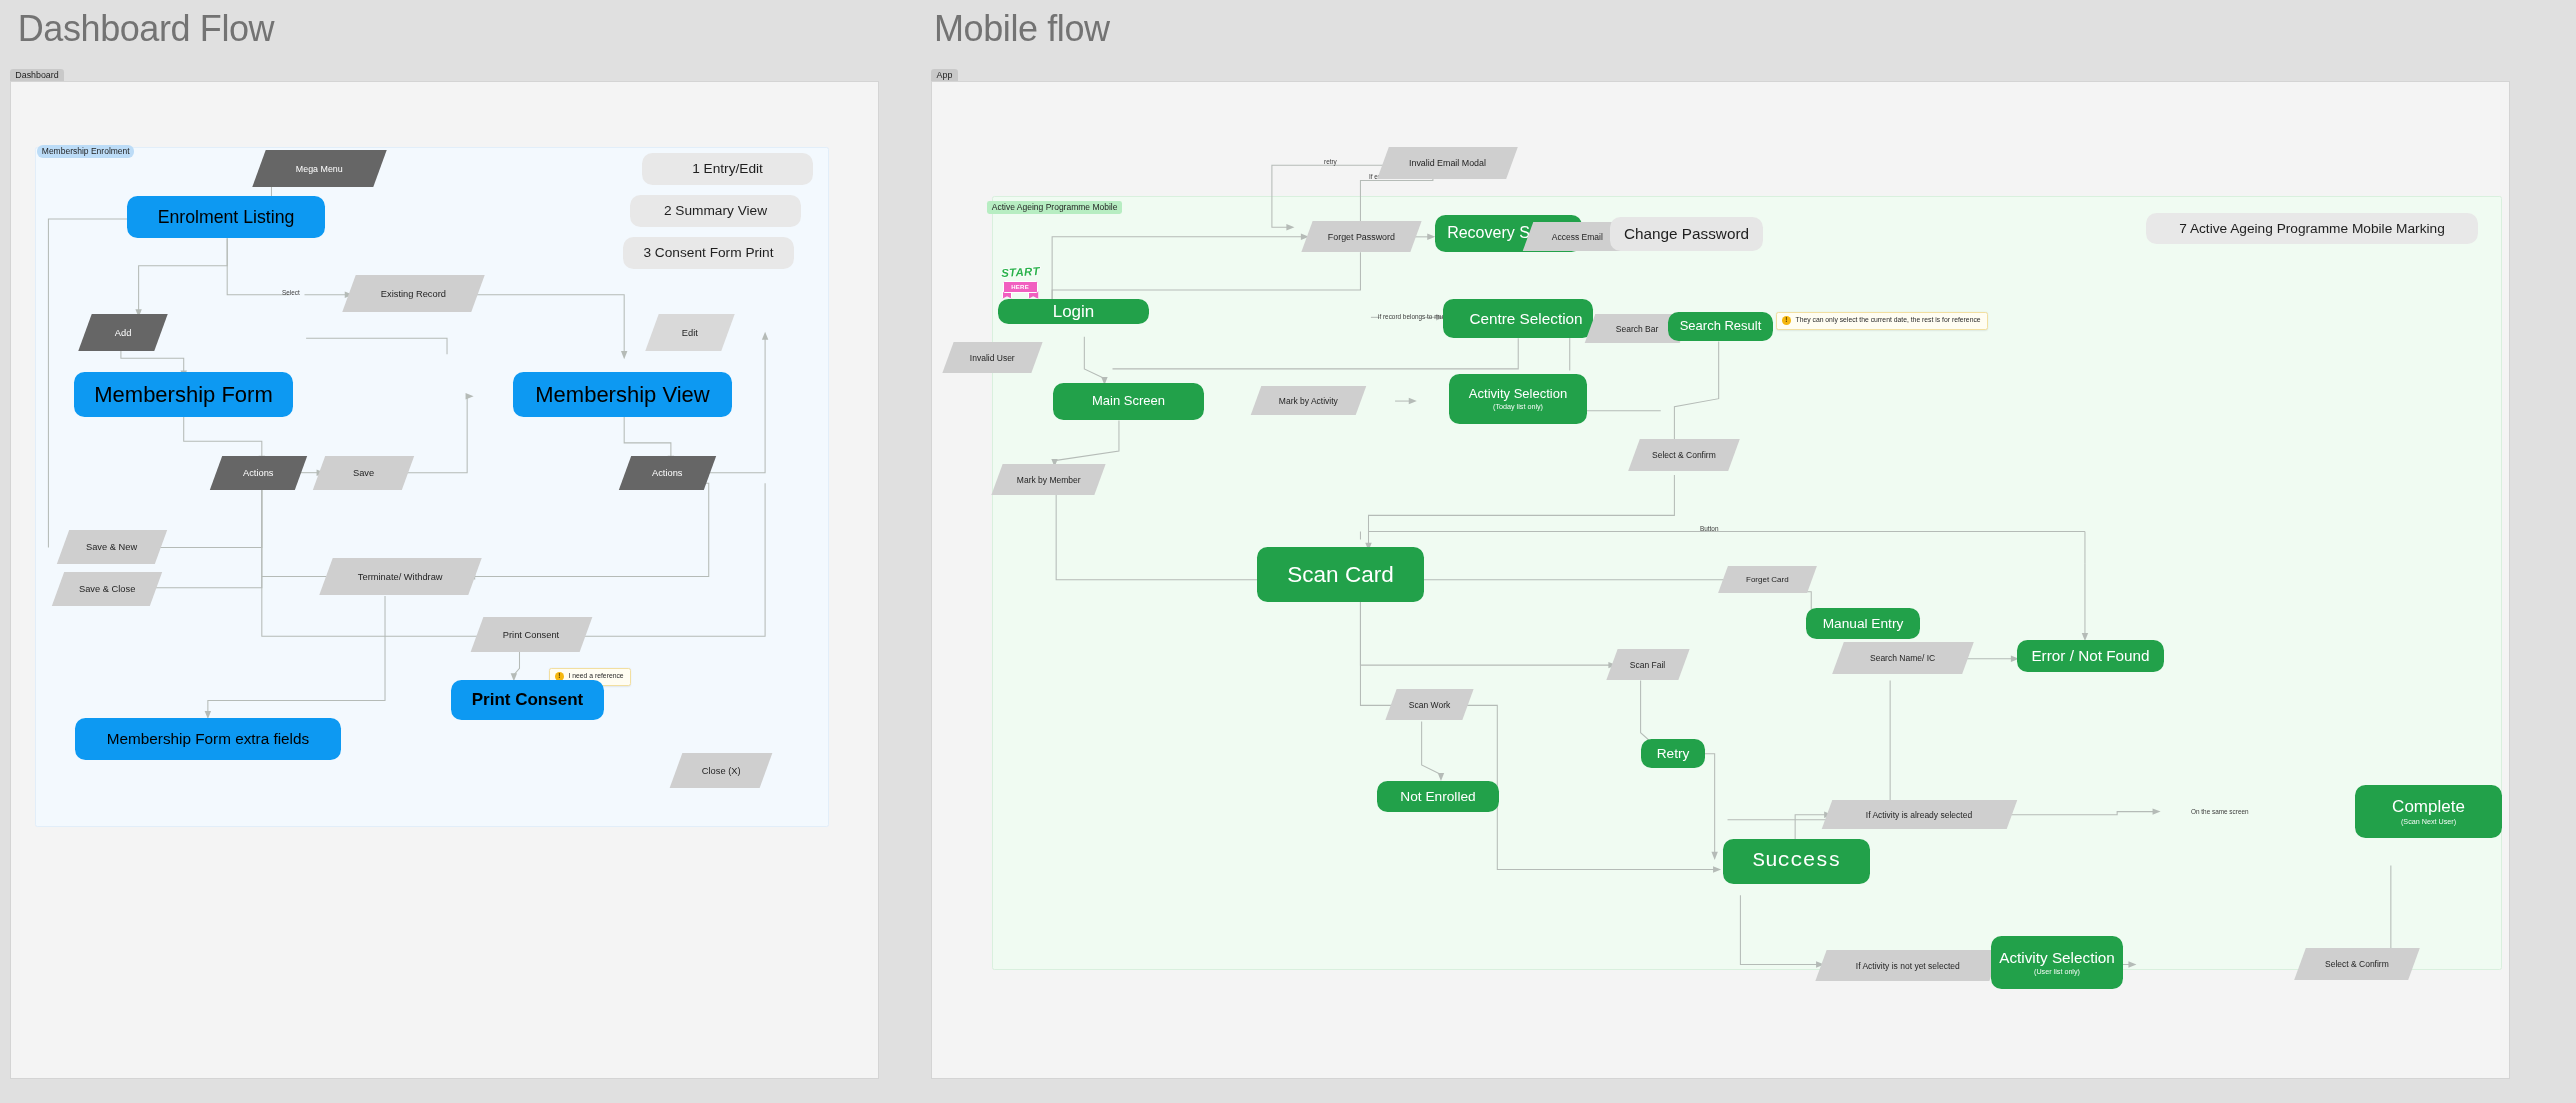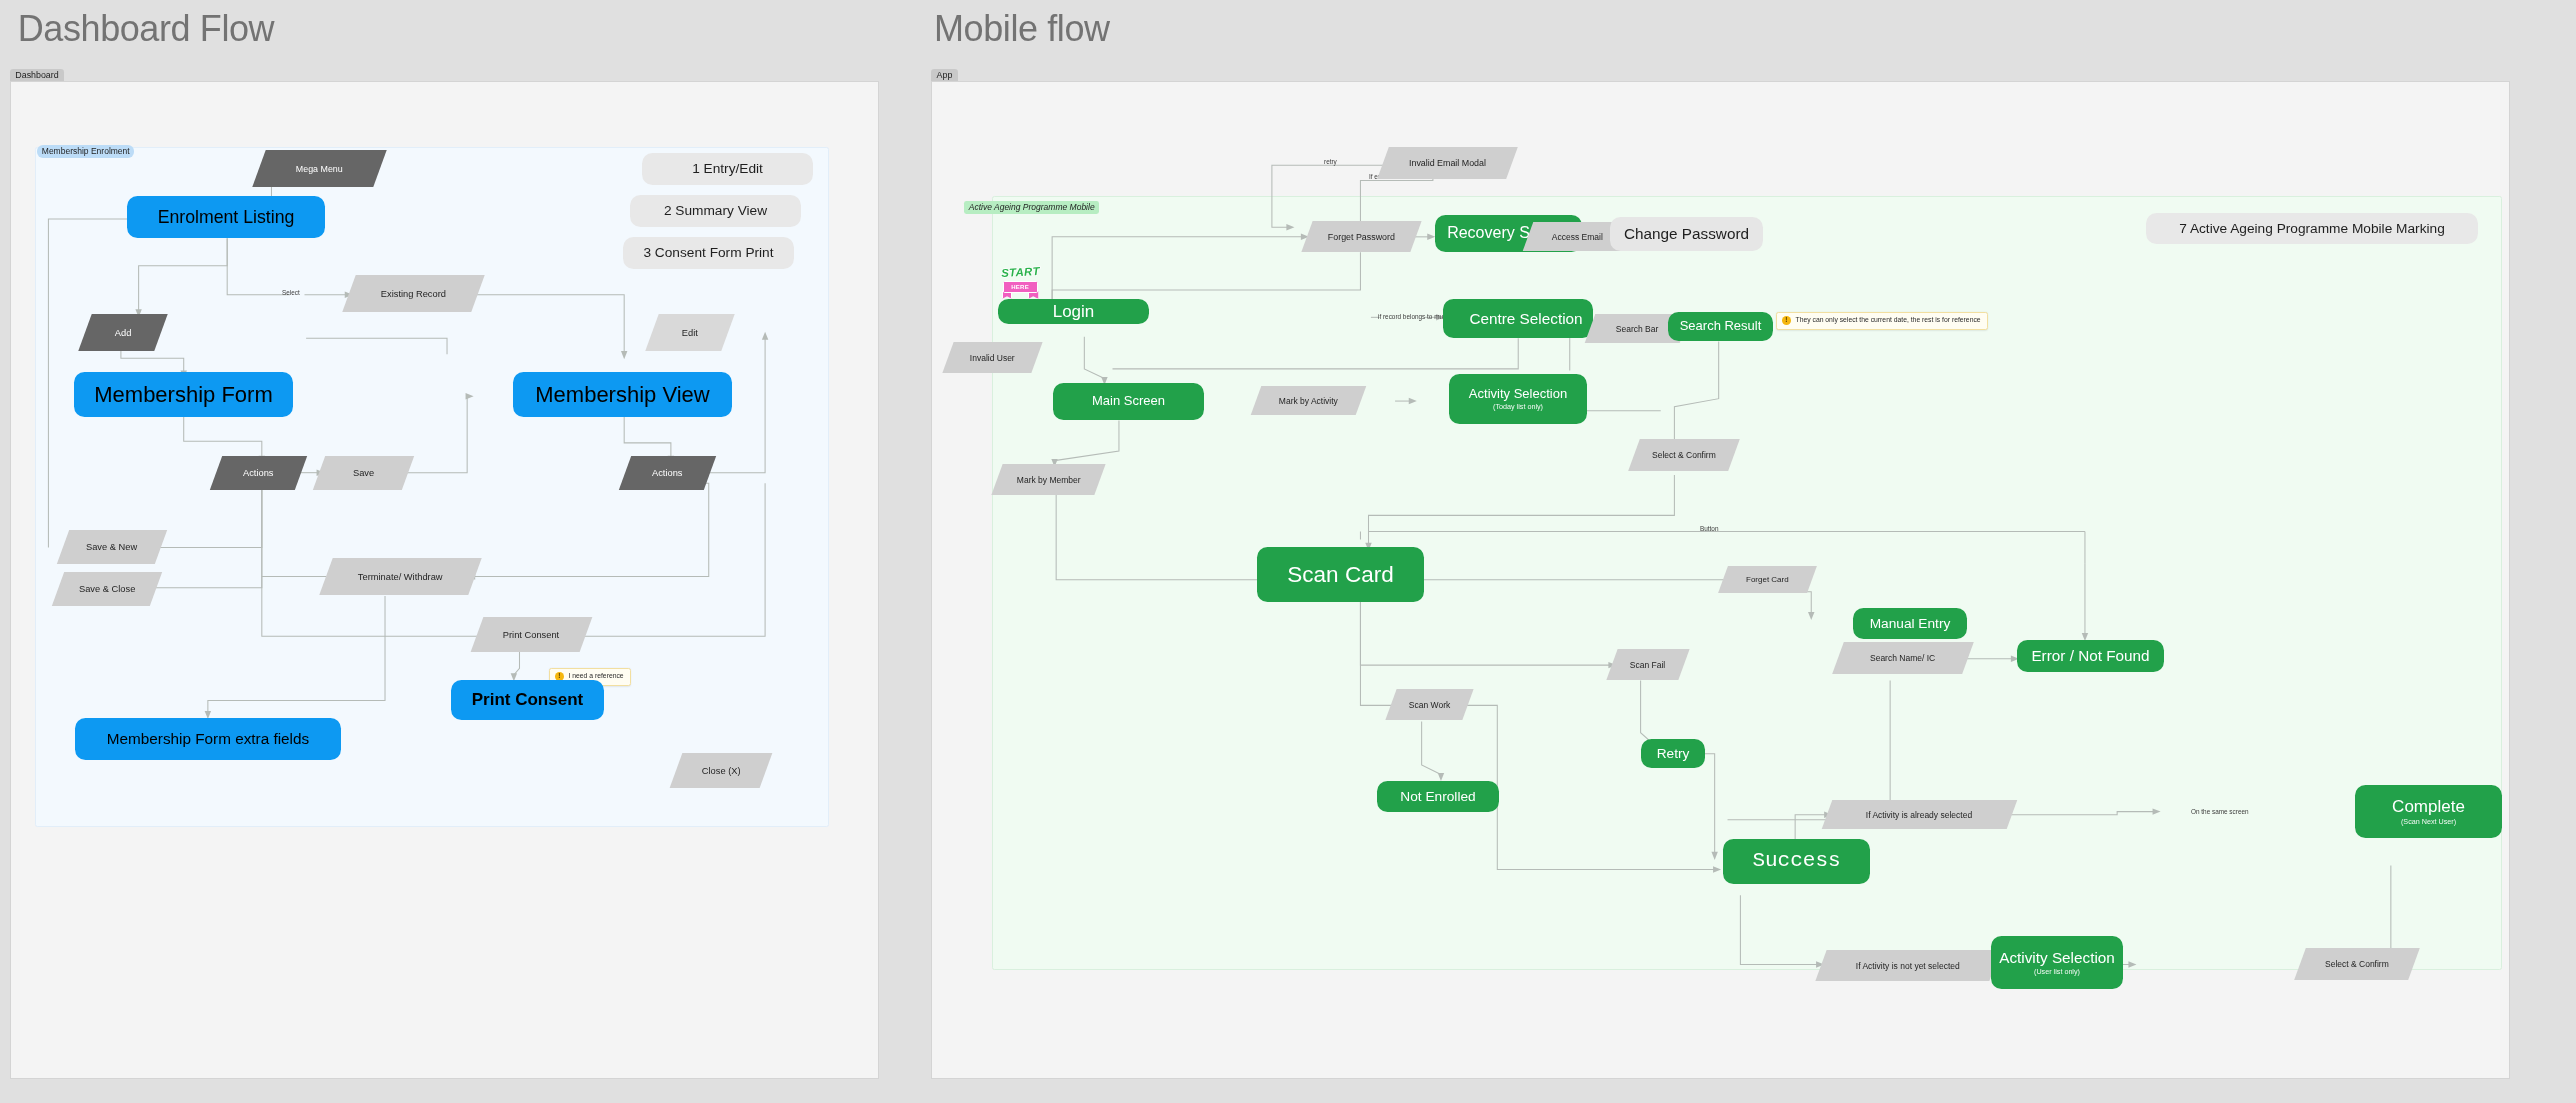--- a/index.html
+++ b/index.html
@@ -317,21 +317,21 @@
     <span>Close (X)</span>
   </div>
 
   <div class="board-title" style="left:934px; top:8px;">Mobile flow</div>
 
   <div class="frame-tag" style="left:931px; top:69px;">App</div>
 
   <div class="frame" style="left:931px; top:81px; width:1579px; height:998px;"></div>
 
   <div class="section section-green" style="left:992px; top:196px; width:1510px; height:774px;"></div>
-  <div class="section-tag tag-green" style="left:964px; top:201px;font-style:italic;">Active Ageing Programme Mobile</div>
+  <div class="section-tag tag-green" style="left:987px; top:201px;">Active Ageing Programme Mobile</div>
 
   <div class="node pill" style="left:2146px; top:213px; width:332px; height:31px; font-size:13.7px;">
     <span>7 Active Ageing Programme Mobile Marking</span>
   </div>
 
   <svg class="edges" width="2576" height="1104" viewBox="0 0 3200 1371">
 
     <path d="M1720,205 L1580,205 L1580,282 L1600,282"></path>
     <polygon points="1608,282 1598,278 1598,286"></polygon>
 
@@ -524,21 +524,21 @@
   </div>
 
   <div class="node green" style="left:1257px; top:547px; width:167px; height:55px; font-size:22.5px;">
     <span>Scan Card</span>
   </div>
 
   <div class="para light" style="left:1723px; top:566px; width:89px; height:27px; font-size:8px;">
     <span>Forget Card</span>
   </div>
 
-  <div class="node green" style="left:1853px; top:608px; width:114px; height:31px; font-size:13.7px;">
+  <div class="node green" style="left:1806px; top:608px; width:114px; height:31px; font-size:13.7px;">
     <span>Manual Entry</span>
   </div>
 
   <div class="para light" style="left:1838px; top:642px; width:130px; height:32px; font-size:8.5px;">
     <span>Search Name/ IC</span>
   </div>
 
   <div class="node green" style="left:2017px; top:640px; width:147px; height:32px; font-size:15.3px;">
     <span>Error / Not Found</span>
   </div>

